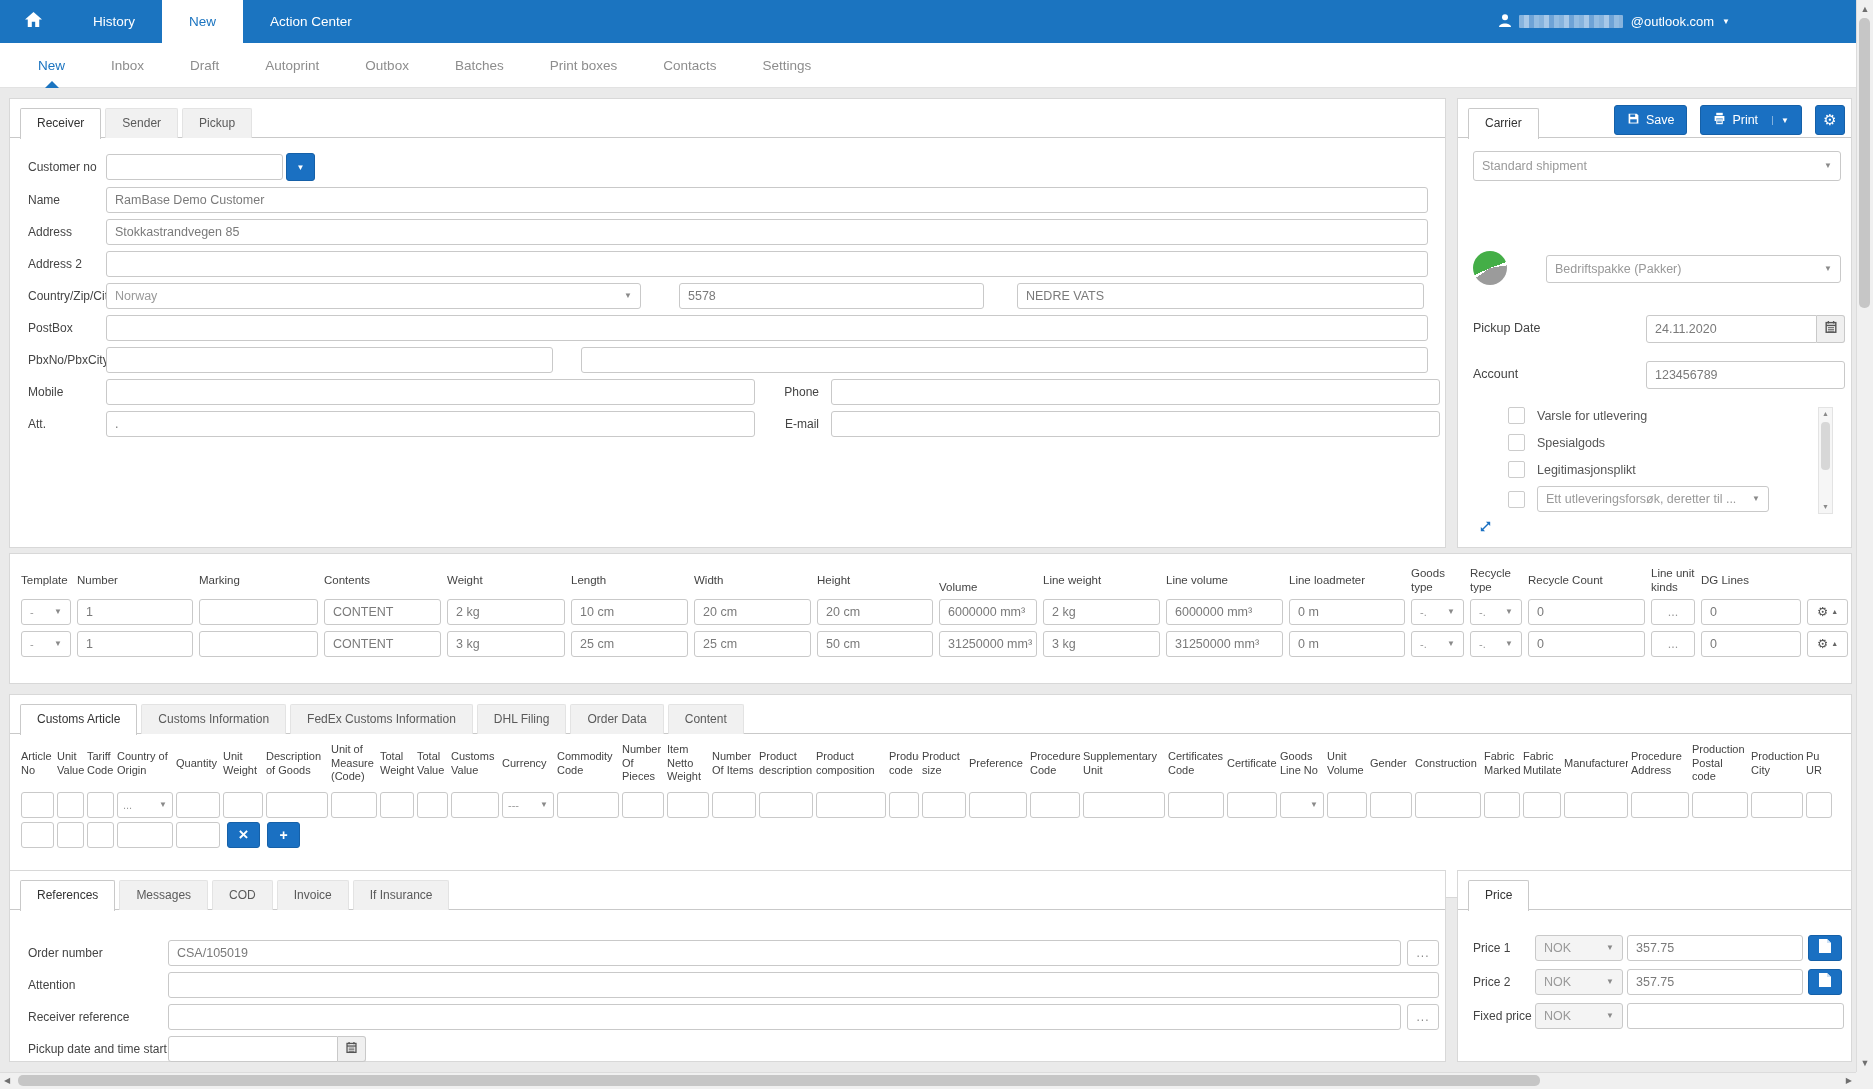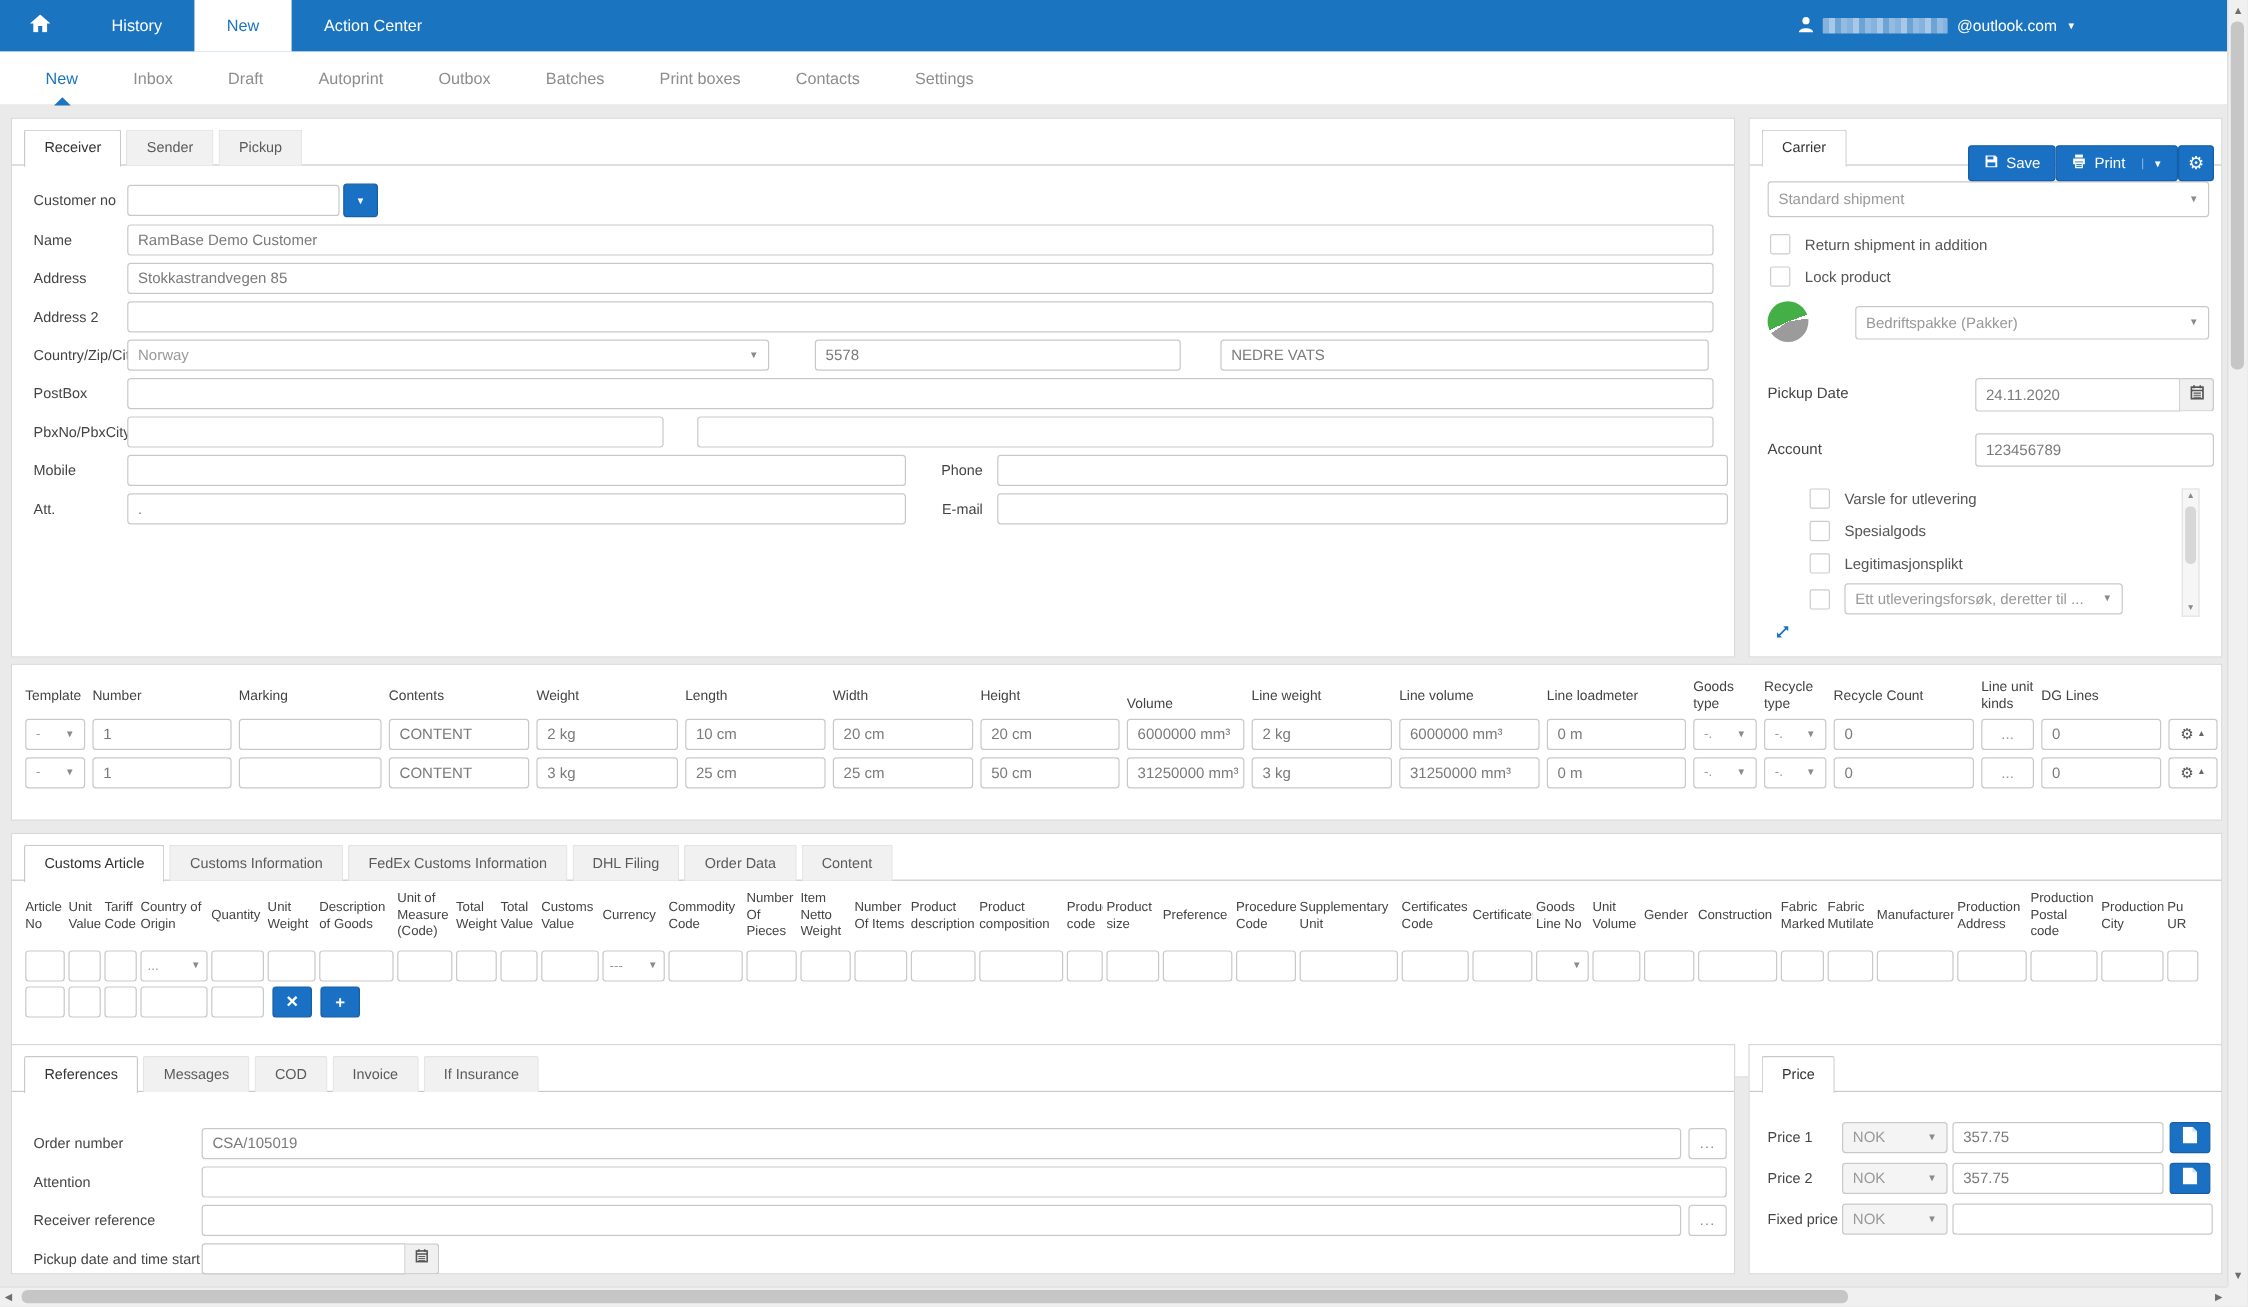--- a/index.html
+++ b/index.html
@@ -54,21 +54,21 @@
   .btn{display:inline-flex;align-items:center;justify-content:center;gap:6px;background:#1a70c2;border:1px solid #1560a8;color:#fff;border-radius:3px;font-size:12.5px;height:30px;padding:0 12px;cursor:pointer;box-sizing:border-box;}
   .bluedrop{flex:none;width:27px;height:26px;background:#1a70c2;border:1px solid #1560a8;border-radius:3px;margin-left:3px;display:flex;align-items:center;justify-content:center;color:#fff;font-size:8px;cursor:pointer;}
 
   
   #receiver-panel .frow label{width:78px;}
   .w-full{width:1322px;}
   .cust-in{width:177px;}
 
   
   #carrier-panel .abs{position:absolute;}
-  .c-toolbar{position:absolute;top:22px;right:6px;display:flex;gap:0;z-index:2;}
+  .c-toolbar{position:absolute;top:6px;right:6px;display:flex;gap:13px;z-index:2;}
   .print-caret{border-left:1px solid rgba(255,255,255,.45);margin-left:8px;padding-left:8px;font-size:8px;}
   .gearbtn30{width:30px;padding:0;}
   .gearglyph{font-family:"DejaVu Sans",sans-serif;}
   .carrier-logo{width:34px;height:34px;border-radius:50%;
     background:conic-gradient(from 245deg,#44ae47 0 185deg,#fff 185deg 196deg,#9b9b9b 196deg 350deg,#fff 350deg 360deg);}
   .svc-row{display:flex;align-items:center;margin-bottom:10px;}
   .mini-scroll{position:absolute;right:18px;top:308px;width:15px;height:107px;background:#f6f6f6;border:1px solid #e3e3e3;box-sizing:border-box;}
   .mini-scroll .ar{position:absolute;left:0;width:100%;text-align:center;font-size:7px;color:#8a8a8a;line-height:12px;cursor:pointer;}
   .mini-scroll .thumb{position:absolute;left:2px;width:9px;top:14px;height:48px;background:#d7d7d7;border-radius:4px;cursor:pointer;}
 
@@ -245,30 +245,20 @@
       <div class="btn gearbtn30">
           <span class="gearglyph" style="font-size:15px">⚙</span>
         </div>
     </div>
 
     <div class="inp sel abs" style="left:15px;top:52px;width:368px;height:30px;line-height:28px">
       <span>Standard shipment</span>
       <span class="caret">▼</span>
     </div>
 
-    <div class="abs" style="left:17px;top:96px" id="carrier-options">
-        <div class="svc-row">
-          <span class="cb"></span>
-          <span class="cblabel">Return shipment in addition</span>
-        </div>
-        <div class="svc-row">
-          <span class="cb"></span>
-          <span class="cblabel">Lock product</span>
-        </div>
-      </div>
 
     <div class="carrier-logo abs" style="left:15px;top:152px"></div>
     <div class="inp sel abs" style="left:88px;top:156px;width:295px;height:28px;line-height:26px">
       <span>Bedriftspakke (Pakker)</span>
       <span class="caret">▼</span>
     </div>
 
     <label class="abs" style="left:15px;top:222px;font-size:12.5px;color:#444">Pickup Date</label>
     <div class="combo abs" style="left:188px;top:216px">
       <div class="inp" style="width:171px;height:28px;line-height:26px">24.11.2020</div>
@@ -449,21 +439,21 @@
         <div class="csh" style="width: 82px;">Supplementary Unit</div>
         <div class="csh" style="width: 56px;">Certificates Code</div>
         <div class="csh" style="width: 50px;">Certificates</div>
         <div class="csh" style="width: 44px;">Goods Line No</div>
         <div class="csh" style="width: 40px;">Unit Volume</div>
         <div class="csh" style="width: 42px;">Gender</div>
         <div class="csh" style="width: 66px;">Construction</div>
         <div class="csh" style="width: 36px;">Fabric Marked</div>
         <div class="csh" style="width: 38px;">Fabric Mutilated</div>
         <div class="csh" style="width: 64px;">Manufacturer</div>
-        <div class="csh" style="width: 58px;">Production Address</div>
+        <div class="csh" style="width: 58px;">Procedure Address</div>
         <div class="csh" style="width: 56px;">Production Postal code</div>
         <div class="csh" style="width: 52px;">Production City</div>
         <div class="csh" style="width: 26px;">Pu UR</div>
       </div>
     <div class="csrow" id="cust-row1">
         <div class="inp" style="width: 33px;"></div>
         <div class="inp" style="width: 27px;"></div>
         <div class="inp" style="width: 27px;"></div>
         <div class="inp sel " style="font-size: 11px; width: 56px;">
           <span>...</span>

